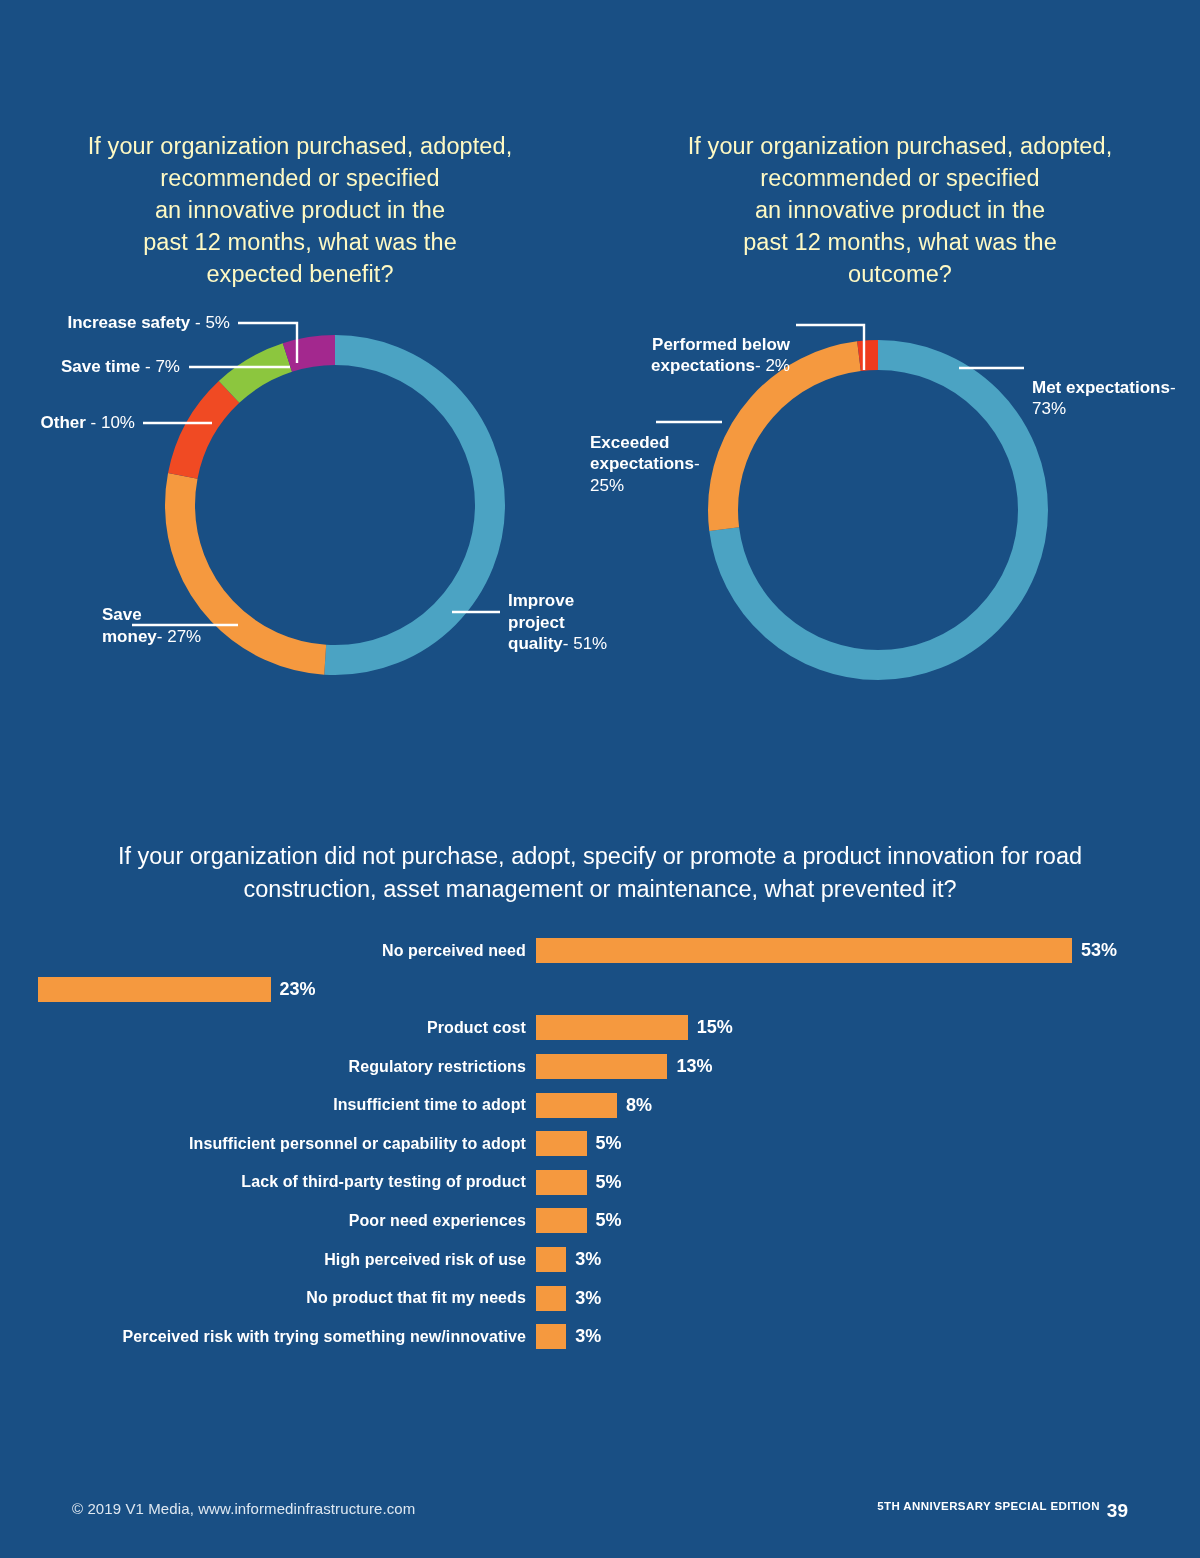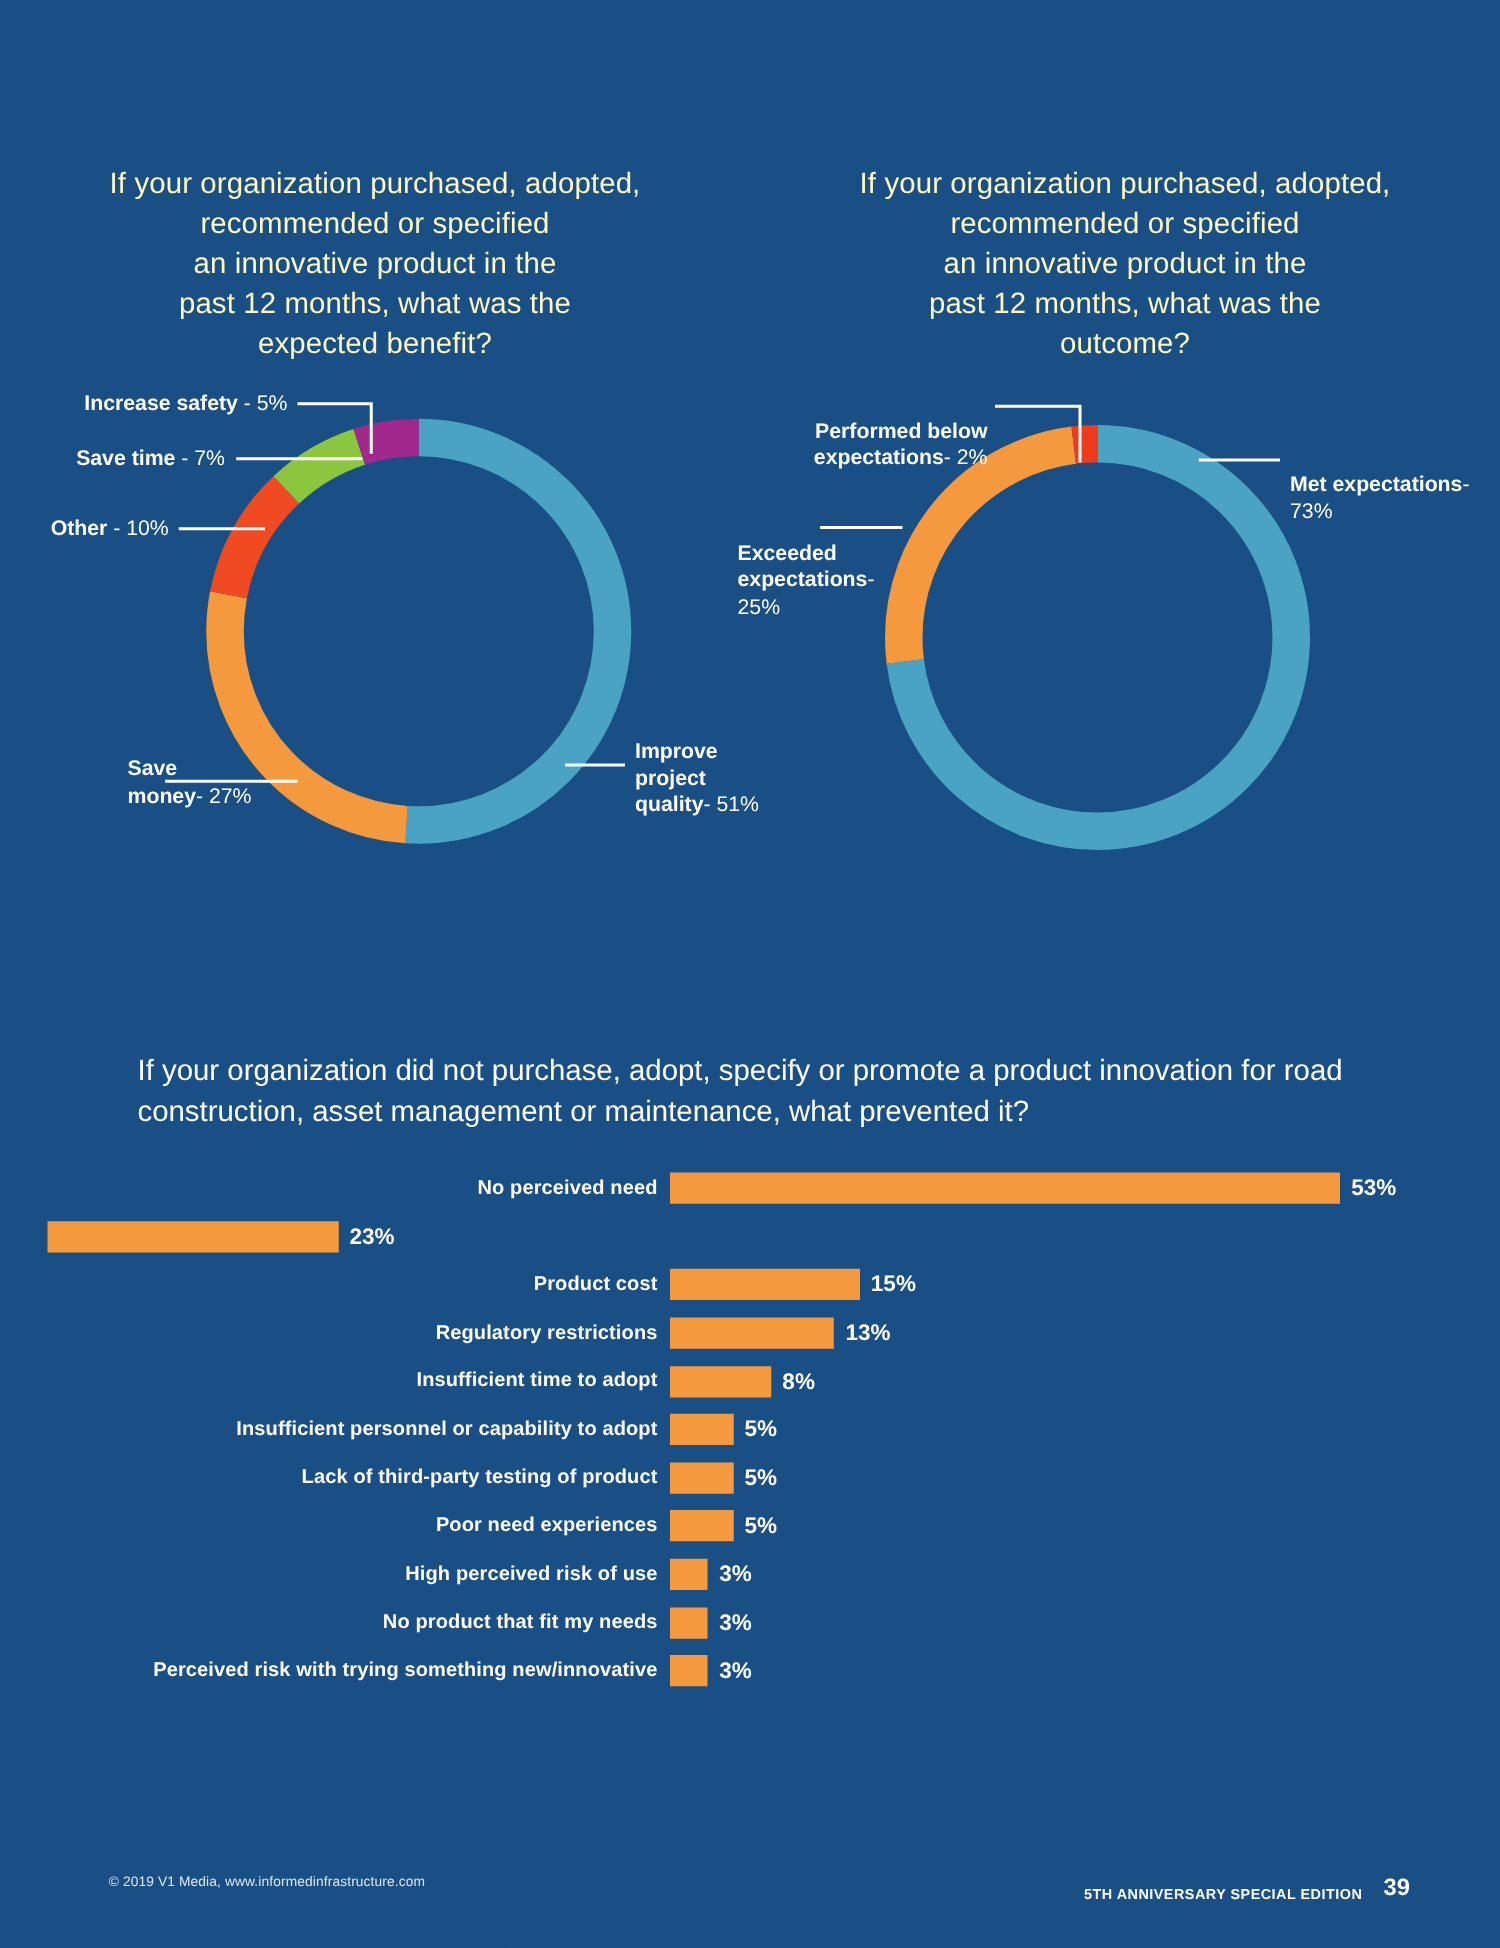--- a/index.html
+++ b/index.html
@@ -76,20 +76,21 @@
   .callout.lalign { text-align: left; }
 
   
   .bar-section {
     position: absolute;
     left: 0;
     top: 820px;
     width: 1200px;
   }
   .bar-title {
+    text-align: center;
     font-size: 23.5px;
     line-height: 33px;
     font-weight: 400;
     padding: 0 110px;
     white-space: pre-line;
   }
   .bars {
     position: relative;
     margin-top: 26px;
   }
@@ -133,32 +134,31 @@
     position: absolute;
     left: 0;
     right: 0;
     bottom: 36px;
     height: 22px;
   }
   .footer-left {
     position: absolute;
     left: 72px;
     top: 0;
-    font-size: 11px;
+    font-size: 15px;
     color: #dfe8f1;
     letter-spacing: 0.1px;
-    margin-left: 15px;
   }
   .footer-right {
     position: absolute;
     right: 72px;
     top: 0;
     display: flex;
-    align-items: flex-end;
-    gap: 17px;
+    align-items: flex-start;
+    gap: 7px;
   }
   .footer-edition {
     font-size: 11.5px;
     font-weight: 700;
     letter-spacing: 0.4px;
     color: #ffffff;
     text-transform: uppercase;
   }
   .footer-page {
     font-size: 19px;

